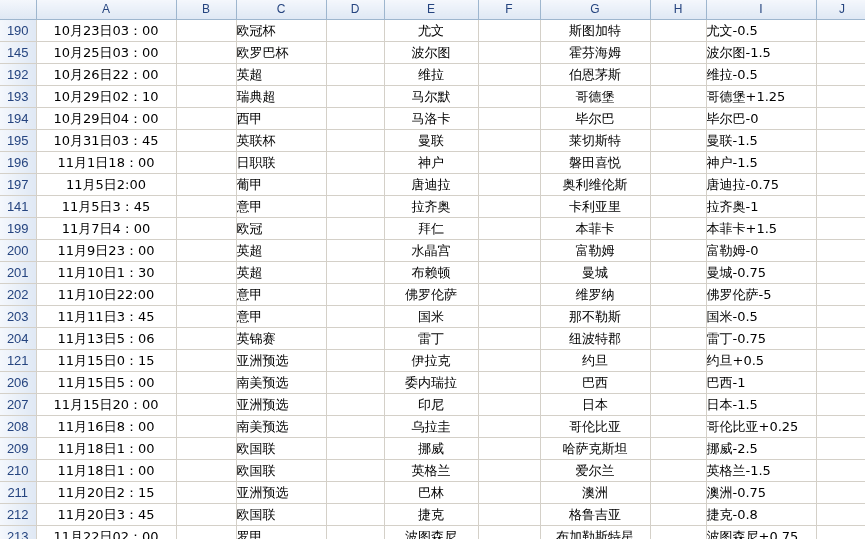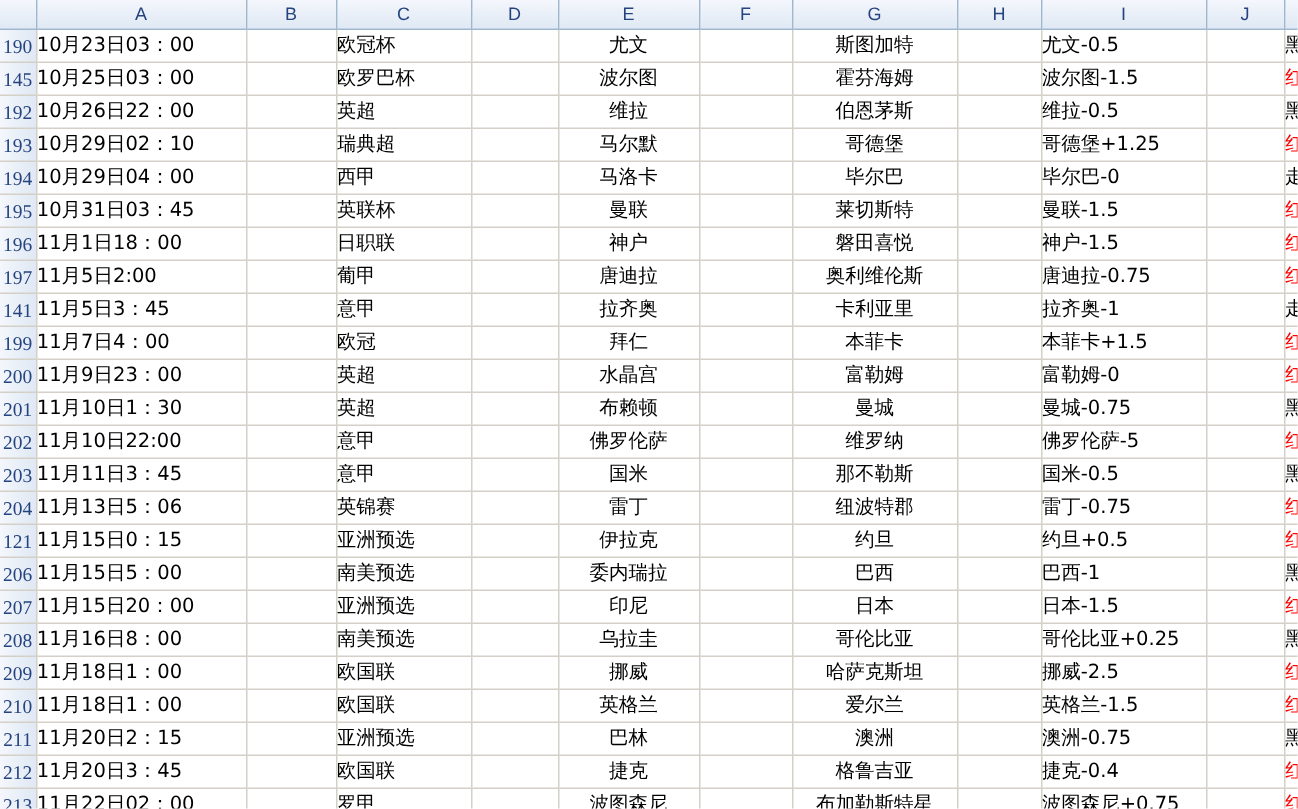--- a/index.html
+++ b/index.html
@@ -70,22 +70,22 @@
     font-size: 13px;
   }
   td.red  { color: #ff0000; }
   td.blk  { color: #000000; }
   .corner {
     background: #e8eef7;
     background-image: linear-gradient(135deg, #f4f7fc 0%, #dfe8f4 100%);
     border-right: 1px solid #9eb6ce;
     border-bottom: 1px solid #9eb6ce;
   }
-  .w-corner { width: 24px; font-family: Liberation Serif, serif; }
-  .w-A { width: 140px; }
+  .w-corner { width: 36px; }
+  .w-A { width: 140px; text-align: center; }
   .w-B { width: 60px; }
   .w-C { width: 90px; }
   .w-D { width: 58px; }
   .w-E { width: 94px; text-align: center; }
   .w-F { width: 62px; }
   .w-G { width: 110px; text-align: center; }
   .w-H { width: 56px; }
   .w-I { width: 110px; }
   .w-J { width: 52px; }
   .w-K { width: 84px; }
@@ -421,21 +421,21 @@
         <tr>
           <td class="rowhead w-corner">212</td>
           <td class="cell cjk w-A">11月20日3：45</td>
           <td class="cell cjk w-B"></td>
           <td class="cell cjk w-C">欧国联</td>
           <td class="cell cjk w-D"></td>
           <td class="cell cjk w-E">捷克</td>
           <td class="cell cjk w-F"></td>
           <td class="cell cjk w-G">格鲁吉亚</td>
           <td class="cell cjk w-H"></td>
-          <td class="cell cjk w-I">捷克-0.4</td>
+          <td class="cell cjk w-I">捷克-0.8</td>
           <td class="cell cjk w-J"></td>
           <td class="cell cjk w-K red">红（2-1）</td>
         </tr>
         <tr>
           <td class="rowhead w-corner">213</td>
           <td class="cell cjk w-A">11月22日02：00</td>
           <td class="cell cjk w-B"></td>
           <td class="cell cjk w-C">罗甲</td>
           <td class="cell cjk w-D"></td>
           <td class="cell cjk w-E">波图森尼</td>

